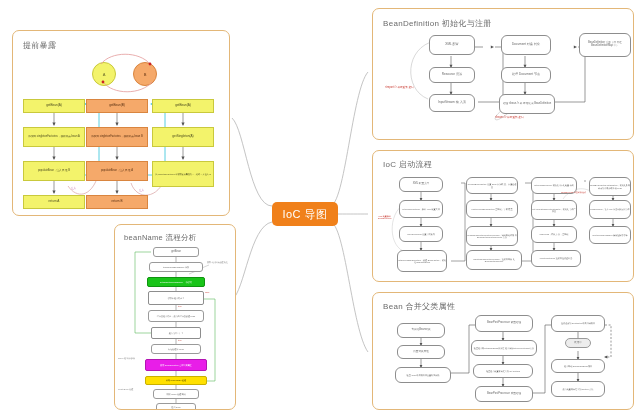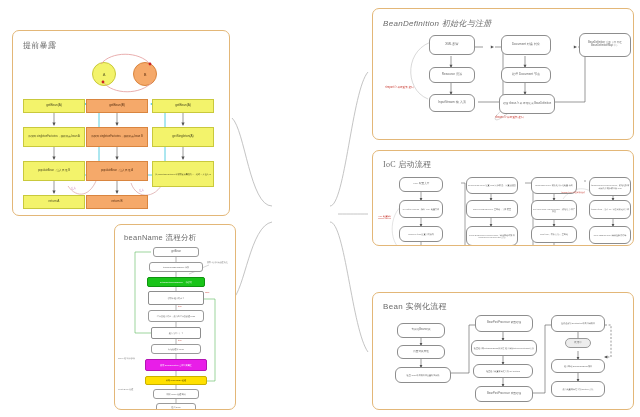--- a/index.html
+++ b/index.html
@@ -49,20 +49,21 @@
 <div id="stage">
 
   <svg class="conn" viewBox="0 0 640 417" preserveAspectRatio="none">
     <path d="M272,206 C250,206 245,130 232,118" fill="none" stroke="#b5b5b5" stroke-width="0.8"></path>
     <path d="M272,222 C250,226 245,290 232,300" fill="none" stroke="#b5b5b5" stroke-width="0.8"></path>
     <path d="M338,214 C350,214 358,214 368,214" fill="none" stroke="#b5b5b5" stroke-width="0.8"></path>
     <path d="M330,206 C345,206 352,90 368,72" fill="none" stroke="#b5b5b5" stroke-width="0.8"></path>
     <path d="M330,222 C345,222 352,330 368,352" fill="none" stroke="#b5b5b5" stroke-width="0.8"></path>
   </svg>
 
+  <div class="center-node" style="left:272px;top:202px;width:66px;height:24px;">IoC 导图</div>
 
   <div class="panel" style="left:12px;top:30px;width:218px;height:186px;">
     <div class="panel-title" style="left:10px;top:9px;font-size:8px;">提前暴露</div>
 
     <div class="circ circ-a t4" style="left:79px;top:31px;width:22px;height:22px;">A</div>
     <div class="circ circ-b t4" style="left:120px;top:31px;width:22px;height:22px;">B</div>
     <svg class="conn" style="width:218px;height:186px;">
       <path d="M88,33 C98,20 126,20 137,33" fill="none" stroke="#e39b9b" stroke-width="0.8"></path>
       <path d="M90,51 C100,64 128,64 139,51" fill="none" stroke="#e39b9b" stroke-width="0.8"></path>
       <circle cx="137" cy="33" r="1.4" fill="#cc2222"></circle>
@@ -163,21 +164,21 @@
 
     <div class="note-g t2" style="left:92px;top:36px;width:28px;">获取不到则走创建流程</div>
     <div class="note t2" style="left:63px;top:80px;">true</div>
     <div class="note t2" style="left:63px;top:114px;">true</div>
     <div class="note t2" style="left:90px;top:66px;">false</div>
     <div class="note-g t2" style="left:3px;top:132px;width:26px;">scope 是单例/多例</div>
     <div class="note-g t2" style="left:3px;top:163px;width:26px;">createBean 创建</div>
   </div>
 
   <div class="panel" style="left:372px;top:8px;width:262px;height:132px;">
-    <div class="panel-title" style="left:10px;top:9px;font-size:8px;font-style:italic;">BeanDefinition 初始化与注册</div>
+    <div class="panel-title" style="left:10px;top:9px;font-size:8px;">BeanDefinition 初始化与注册</div>
 
     <svg class="conn" style="width:262px;height:132px;">
       <g stroke="#555" stroke-width="0.6" fill="none">
         <path d="M78,47 L78,58"></path>
           <path d="M78,74 L78,85"></path>
         <path d="M152,47 L152,58"></path>
           <path d="M152,74 L152,85"></path>
         <path d="M105,93 L130,93 L130,38 L122,38"></path>
         <path d="M110,38 L100,38"></path>
         <path d="M182,93 L212,93 L212,38 L205,38"></path>
@@ -204,21 +205,21 @@
     <div class="fb fb-wr t3" style="left:56px;top:85px;width:46px;height:18px;">InputStream 输 入流</div>
     <div class="fb fb-wr t3" style="left:128px;top:26px;width:50px;height:20px;">Document 对象 转化</div>
     <div class="fb fb-wr t3" style="left:128px;top:58px;width:50px;height:16px;">处理 Document 节点</div>
     <div class="fb fb-wr t25" style="left:126px;top:85px;width:56px;height:20px;">处理 &lt;bean /&gt; 标 签转化成 BeanDefinition</div>
     <div class="fb fb-wr t25" style="left:206px;top:24px;width:52px;height:24px;">BeanDefinition 注册（保 存在 BeanDefinitionMap 中）</div>
 
     <div class="note t25" style="left:12px;top:78px;width:42px;">&lt;import /&gt; 标签重新 递归</div>
     <div class="note t25" style="left:122px;top:108px;width:46px;">&lt;beans /&gt; 标签重新 递归</div>
   </div>
 
-  <div class="panel" style="left:372px;top:150px;width:262px;height:96px;font-family:Liberation Serif, serif;">
+  <div class="panel" style="left:372px;top:150px;width:262px;height:132px;">
     <div class="panel-title" style="left:10px;top:8px;font-size:8px;">IoC 启动流程</div>
 
     <svg class="conn" style="width:262px;height:132px;">
       <g stroke="#555" stroke-width="0.55" fill="none">
         <path d="M48,41 L48,49"></path>
           <path d="M48,67 L48,75"></path>
           <path d="M48,91 L48,99"></path>
         <path d="M118,41 L118,49"></path>
           <path d="M118,67 L118,75"></path>
           <path d="M118,91 L118,99"></path>
@@ -267,21 +268,21 @@
 
     <div class="fb fb-wr t2" style="left:216px;top:26px;width:42px;height:19px;">finishBeanFactoryInitialization，初始化所有 剩余的非懒加载单例 bean</div>
     <div class="fb fb-wr t2" style="left:216px;top:49px;width:42px;height:19px;">finishRefresh，发布 IoC 容器刷新完成事件</div>
     <div class="fb fb-wr t2" style="left:216px;top:75px;width:42px;height:18px;">resetCommonCaches 清除注解缓存等</div>
 
     <div class="note t2" style="left:5px;top:64px;width:24px;">XML 配置解析 BeanDefinition</div>
     <div class="note t2" style="left:188px;top:40px;width:34px;">finishRefresh 容器刷新完成</div>
   </div>
 
   <div class="panel" style="left:372px;top:292px;width:262px;height:118px;">
-    <div class="panel-title" style="left:10px;top:8px;font-size:8px;">Bean 实例化流程</div>
+    <div class="panel-title" style="left:10px;top:8px;font-size:8px;">Bean 合并父类属性</div>
 
     <svg class="conn" style="width:262px;height:118px;">
       <g stroke="#555" stroke-width="0.6" fill="none">
         <path d="M48,45 L48,52"></path>
           <path d="M48,66 L48,74"></path>
         <path d="M130,39 L130,47"></path>
           <path d="M130,63 L130,71"></path>
           <path d="M130,85 L130,93"></path>
         <path d="M205,39 L205,48"></path>
           <path d="M205,58 L205,66"></path>

